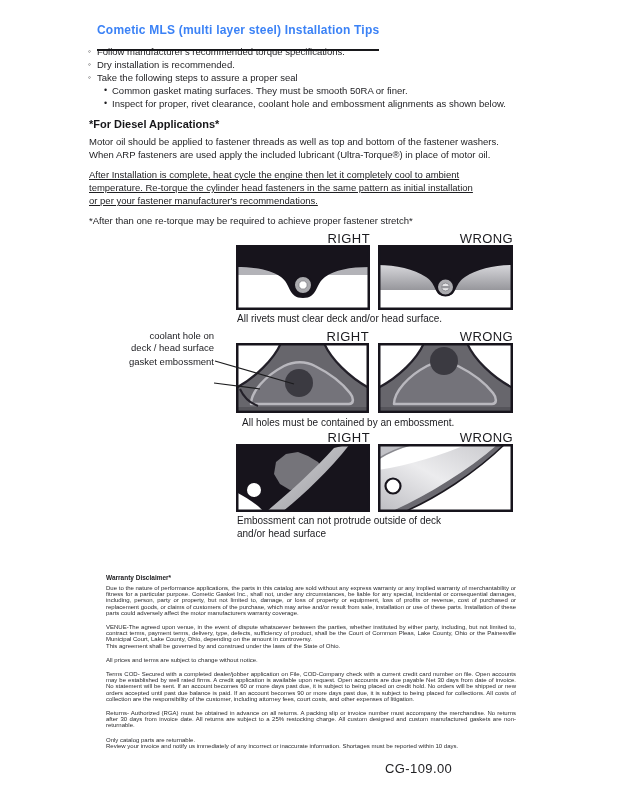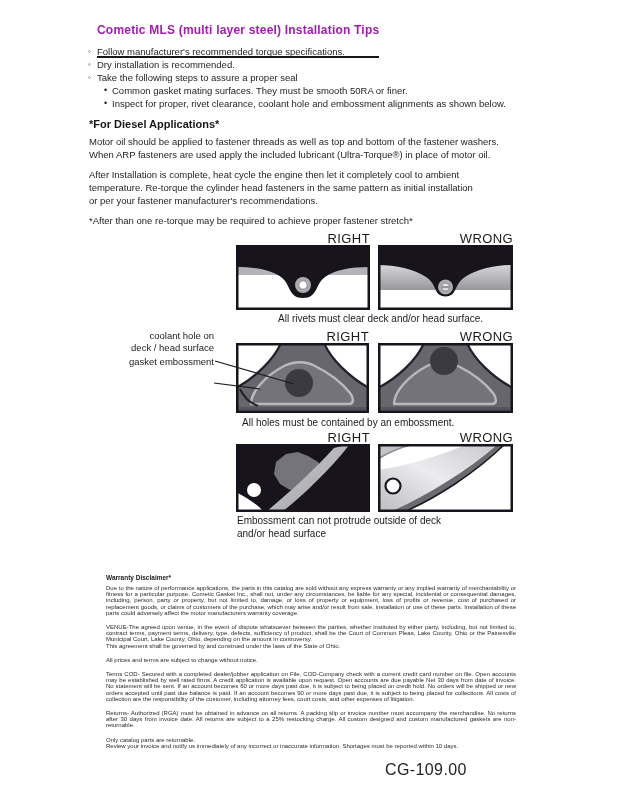--- a/index.html
+++ b/index.html
@@ -3,39 +3,39 @@
 <meta charset="utf-8">
 <style>
   html,body { margin:0; padding:0; background:#ffffff; }
   .page {
     position:relative; width:618px; height:800px; background:#ffffff;
     font-family:"Liberation Sans", sans-serif; color:#1d1d20; overflow:hidden;
   }
   .abs { position:absolute; }
   .doc-title {
     left:97px; top:23px; font-size:12px; font-weight:bold; letter-spacing:.2px;
-    color:#a21caf; border-bottom:2px solid #18181b; padding-bottom:19px;
+    color:#3b82f6; border-bottom:2px solid #18181b; padding-bottom:12px;
   }
   .body-text { font-size:9.5px; line-height:13px; color:#1e1e21; }
   .prewrap { white-space:pre-line; }
   .bullet-row { display:flex; }
   .b-marker { width:9px; font-size:8.5px; line-height:13px; color:#1e1e21; }
   .sub-marker { width:8px; font-size:9px; line-height:13px; color:#1e1e21; }
   .section-h { font-size:11px; font-weight:bold; color:#17171a; }
   .rw-label { text-align:right; font-size:13px; letter-spacing:.4px; color:#1b1b1f; }
   .caption { font-size:10px; color:#1b1b1f; line-height:12.5px; }
   .annot { font-size:9.5px; line-height:12px; color:#1b1b1f; text-align:right; }
   .diagram-box { line-height:0; }
   .disc-h { font-size:6.5px; font-weight:bold; color:#1c1c1f; }
   .disc-wrap { width:410px; }
   .disc-block {
     font-size:6px; line-height:6.2px; color:#2a2a2d; text-align:justify;
     white-space:pre-line; margin:0 0 8px 0;
   }
-  .page-num { font-size:16px; letter-spacing:.4px; color:#222225; }
+  .page-num { font-size:13px; letter-spacing:.4px; color:#222225; }
   .leader-svg { left:0; top:0; pointer-events:none; }
 </style>
 </head>
 <body>
 
 <div class="page">
 
   <div class="abs doc-title">Cometic MLS (multi layer steel) Installation Tips</div>
 
   <div class="abs bullet-row body-text" style="left:88px; top:45px;">
@@ -55,21 +55,21 @@
     <span>Common gasket mating surfaces.  They must be smooth 50RA or finer.</span>
   </div>
   <div class="abs bullet-row body-text" style="left:104px; top:97px;">
     <span class="sub-marker">•</span>
     <span>Inspect for proper, rivet clearance, coolant hole and embossment alignments as shown below.</span>
   </div>
 
   <div class="abs section-h" style="left:89px; top:118px;">*For Diesel Applications*</div>
   <div class="abs body-text prewrap" style="left:89px; top:135px; width:440px;">Motor oil should be applied to fastener threads as well as top and bottom of the fastener washers.
 When ARP fasteners are used apply the included lubricant (Ultra-Torque®) in place of motor oil.</div>
-  <div class="abs body-text prewrap" style="left:89px; top:168px; width:440px;">After Installation is complete, heat cycle the engine then let it completely cool to ambient
+  <div class="abs body-text prewrap" style="left:89px; top:168px; width:440px;text-decoration:underline;">After Installation is complete, heat cycle the engine then let it completely cool to ambient
 temperature. Re-torque the cylinder head fasteners in the same pattern as initial installation
 or per your fastener manufacturer's recommendations.</div>
   <div class="abs body-text" style="left:89px; top:214px; width:440px;">*After than one re-torque may be required to achieve proper fastener stretch*</div>
 
   <div class="abs rw-label" style="left:236px; top:231px; width:134px;">RIGHT</div>
   <div class="abs rw-label" style="left:378px; top:231px; width:135px;">WRONG</div>
 
   <div class="abs diagram-box" style="left:236px; top:245px;">
     <svg width="134" height="65" viewBox="0 0 134 65">
       <rect width="134" height="65" fill="#ffffff"></rect>
@@ -92,21 +92,21 @@
       <rect width="135" height="65" fill="#ffffff"></rect>
       <rect x="0" y="20" width="135" height="25" fill="url(#g1w)"></rect>
       <rect x="0" y="45" width="135" height="20" fill="#ffffff"></rect>
       <path d="M0,0 H135 V20 C117,20 99,24 87,32 C75,40 80,51 67.5,51 C55,51 60,40 48,32 C36,24 18,20 0,20 Z" fill="#17141c"></path>
       <circle cx="67.5" cy="42" r="8.5" fill="#ababaf" stroke="#17141c" stroke-width="2"></circle>
       <circle cx="67.5" cy="42" r="4" fill="#e6e6e8" stroke="#8d8d92" stroke-width="1"></circle>
       <rect x="63.5" y="41" width="8" height="2.2" fill="#97979c"></rect>
       <rect x="1.25" y="1.25" width="132.5" height="62.5" fill="none" stroke="#17141c" stroke-width="2.5"></rect>
     </svg>
   </div>
-  <div class="abs caption" style="left:237px; top:313px;margin-left:41px;">All rivets must clear deck and/or head surface.</div>
+  <div class="abs caption" style="left:237px; top:313px;">All rivets must clear deck and/or head surface.</div>
 
   <div class="abs rw-label" style="left:236px; top:329px; width:133px;">RIGHT</div>
   <div class="abs rw-label" style="left:378px; top:329px; width:135px;">WRONG</div>
 
   <div class="abs annot prewrap" style="left:108px; top:330px; width:106px;">coolant hole on
 deck / head surface</div>
   <div class="abs annot" style="left:98px; top:356px; width:116px;">gasket embossment</div>
 
   <div class="abs diagram-box" style="left:236px; top:343px;">
     <svg width="133" height="70" viewBox="0 0 133 70">

